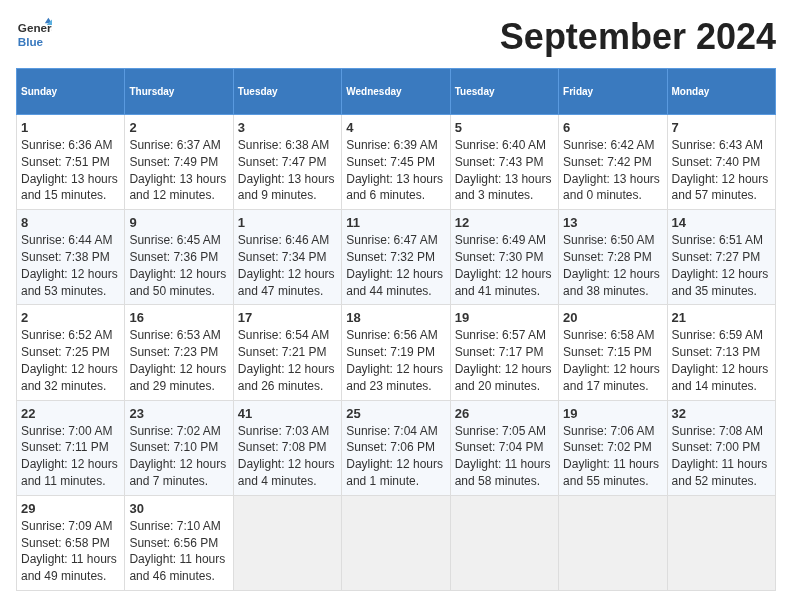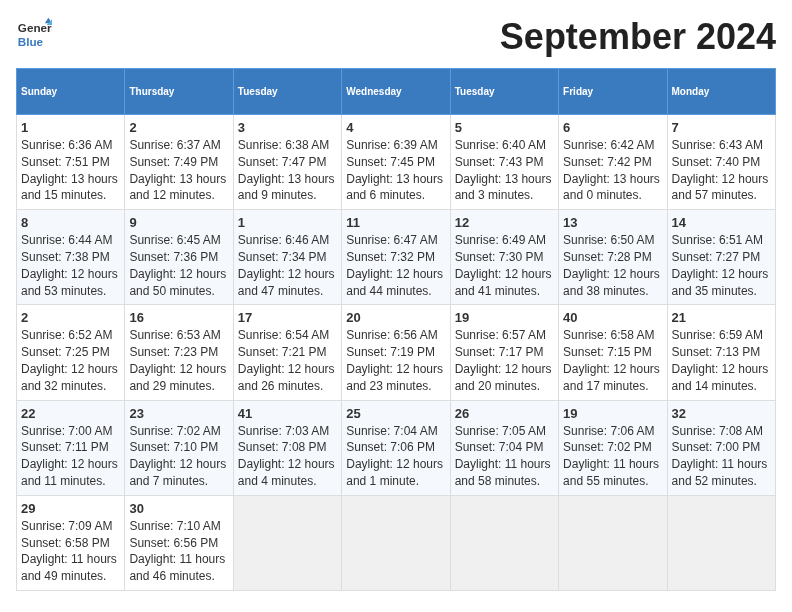--- a/index.html
+++ b/index.html
@@ -183,29 +183,29 @@
         </td>
         <td>
           <span class="day-num">16</span>
           <div class="day-info">Sunrise: 6:53 AM<br>Sunset: 7:23 PM<br>Daylight: 12 hours and 29 minutes.</div>
         </td>
         <td>
           <span class="day-num">17</span>
           <div class="day-info">Sunrise: 6:54 AM<br>Sunset: 7:21 PM<br>Daylight: 12 hours and 26 minutes.</div>
         </td>
         <td>
-          <span class="day-num">20</span>
+          <span class="day-num">18</span>
           <div class="day-info">Sunrise: 6:56 AM<br>Sunset: 7:19 PM<br>Daylight: 12 hours and 23 minutes.</div>
         </td>
         <td>
           <span class="day-num">19</span>
           <div class="day-info">Sunrise: 6:57 AM<br>Sunset: 7:17 PM<br>Daylight: 12 hours and 20 minutes.</div>
         </td>
         <td>
-          <span class="day-num">40</span>
+          <span class="day-num">20</span>
           <div class="day-info">Sunrise: 6:58 AM<br>Sunset: 7:15 PM<br>Daylight: 12 hours and 17 minutes.</div>
         </td>
         <td>
           <span class="day-num">21</span>
           <div class="day-info">Sunrise: 6:59 AM<br>Sunset: 7:13 PM<br>Daylight: 12 hours and 14 minutes.</div>
         </td>
       </tr>
       <tr>
         <td>
           <span class="day-num">22</span>

